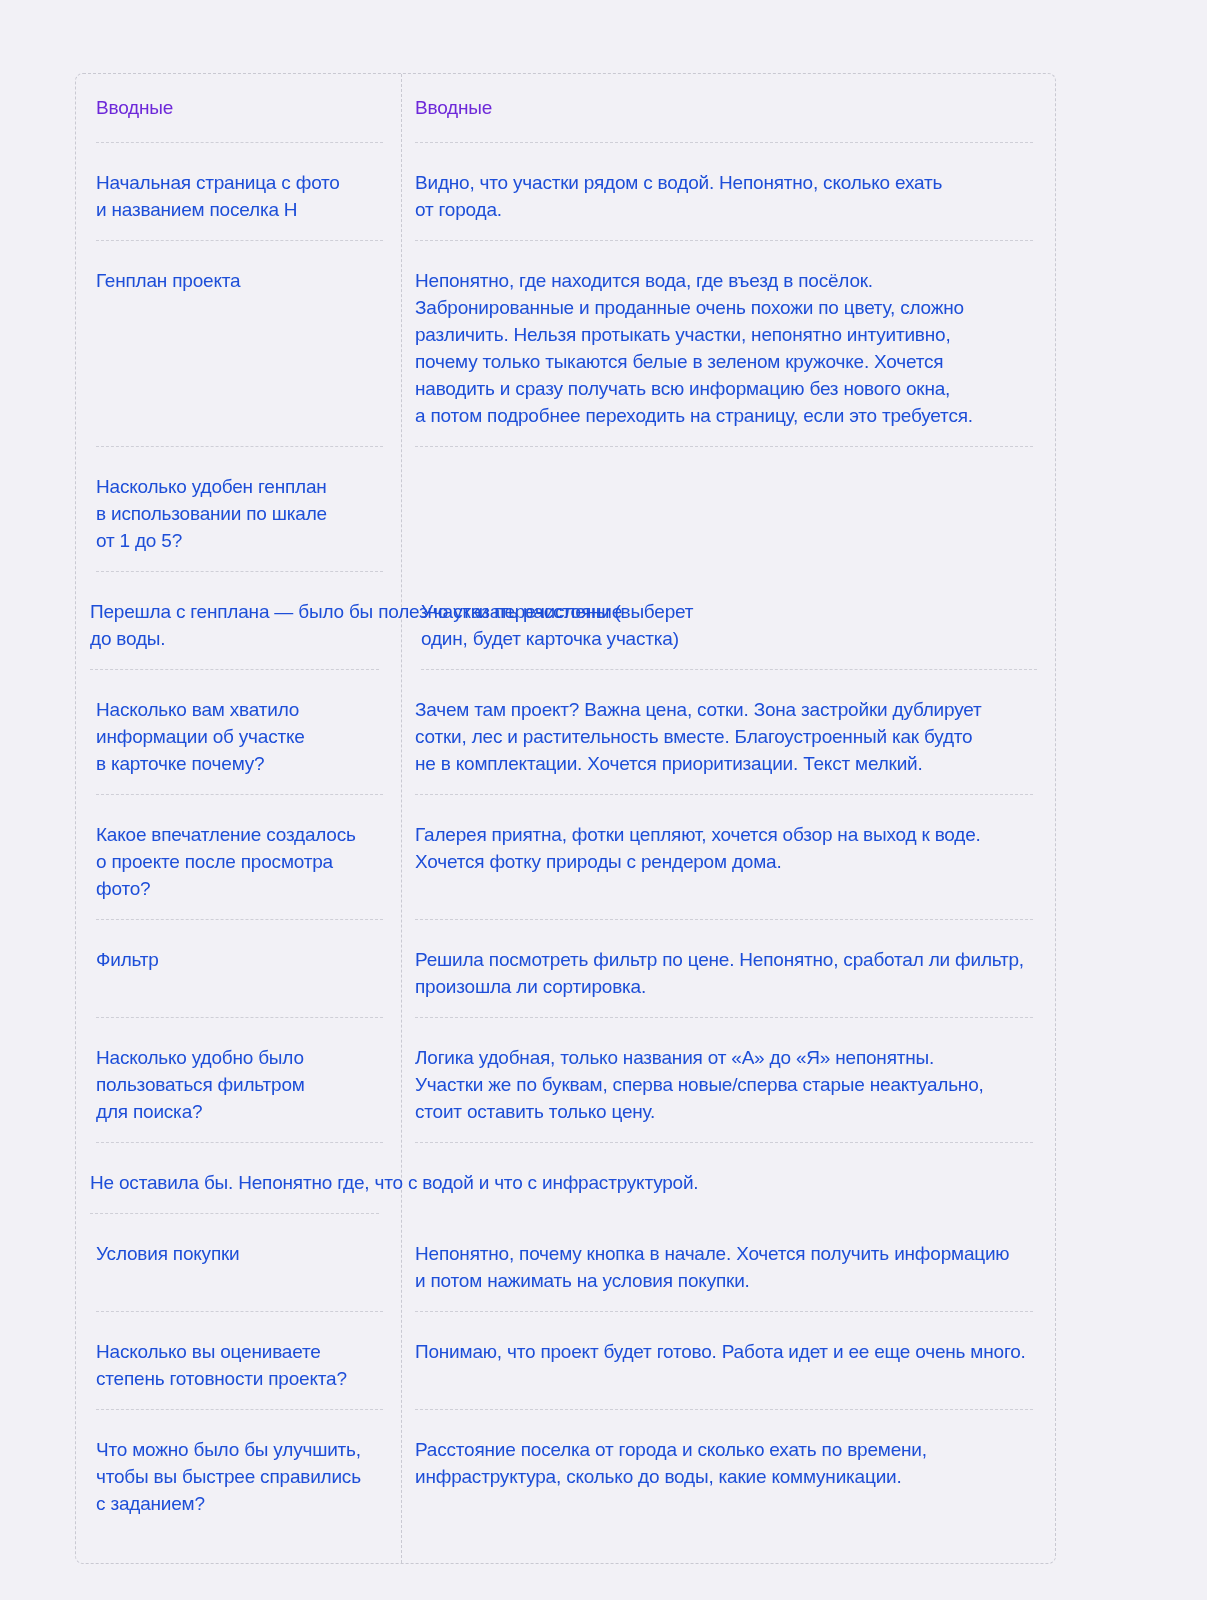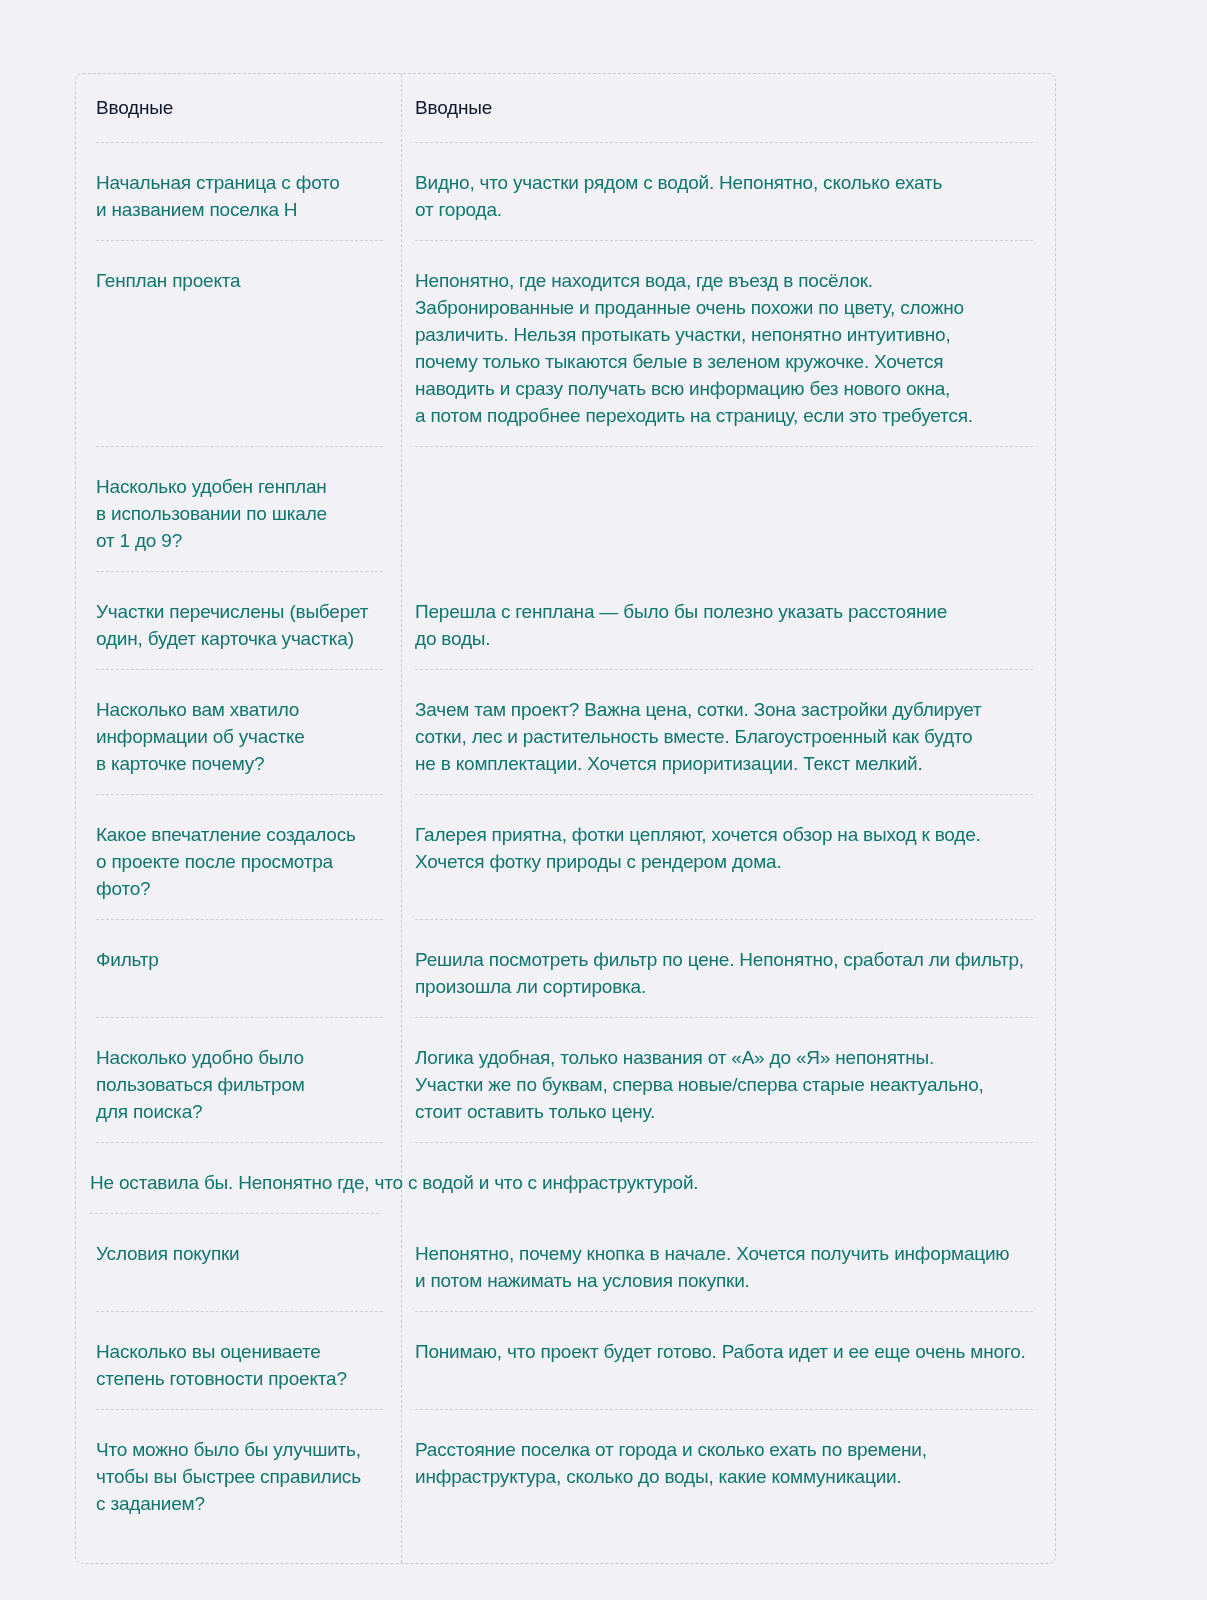--- a/index.html
+++ b/index.html
@@ -37,21 +37,21 @@
     display: grid;
     grid-template-columns: 325px 1fr;
     position: relative;
   }
   .cell {
     position: relative;
     box-sizing: border-box;
     font-size: 19px;
     line-height: 27px;
     letter-spacing: -0.2px;
-    color: #0f766e;
+    color: #1d4ed8;
     white-space: pre;
     padding: 26px 24px 18px 20px;
   }
   .cell.a {
     padding-left: 14px;
     padding-right: 24px;
   }
   
   .row:not(:last-child) .cell.q::after {
     content: "";
@@ -63,21 +63,21 @@
   }
   .row:not(:last-child) .cell.a::after {
     content: "";
     position: absolute;
     left: 14px;
     right: 22px;
     bottom: 0;
     border-bottom: 1px dashed #CFCFD7;
   }
   .row.header .cell {
-    color: #0f172a;
+    color: #6d28d9;
     padding-top: 20px;
     padding-bottom: 22px;
   }
   .row:last-child .cell {
     padding-bottom: 46px;
   }
 </style>
 </head>
 <body>
 
@@ -102,28 +102,28 @@
 Забронированные и проданные очень похожи по цвету, сложно
 различить. Нельзя протыкать участки, непонятно интуитивно,
 почему только тыкаются белые в зеленом кружочке. Хочется
 наводить и сразу получать всю информацию без нового окна,
 а потом подробнее переходить на страницу, если это требуется.</div>
   </div>
 
   <div class="row">
     <div class="cell q">Насколько удобен генплан
 в использовании по шкале
-от 1 до 9?</div>
+от 1 до 5?</div>
   </div>
 
   <div class="row">
+    <div class="cell a">Перешла с генплана — было бы полезно указать расстояние
+до воды.</div>
     <div class="cell q">Участки перечислены (выберет
 один, будет карточка участка)</div>
-    <div class="cell a">Перешла с генплана — было бы полезно указать расстояние
-до воды.</div>
   </div>
 
   <div class="row">
     <div class="cell q">Насколько вам хватило
 информации об участке
 в карточке почему?</div>
     <div class="cell a">Зачем там проект? Важна цена, сотки. Зона застройки дублирует
 сотки, лес и растительность вместе. Благоустроенный как будто
 не в комплектации. Хочется приоритизации. Текст мелкий.</div>
   </div>

